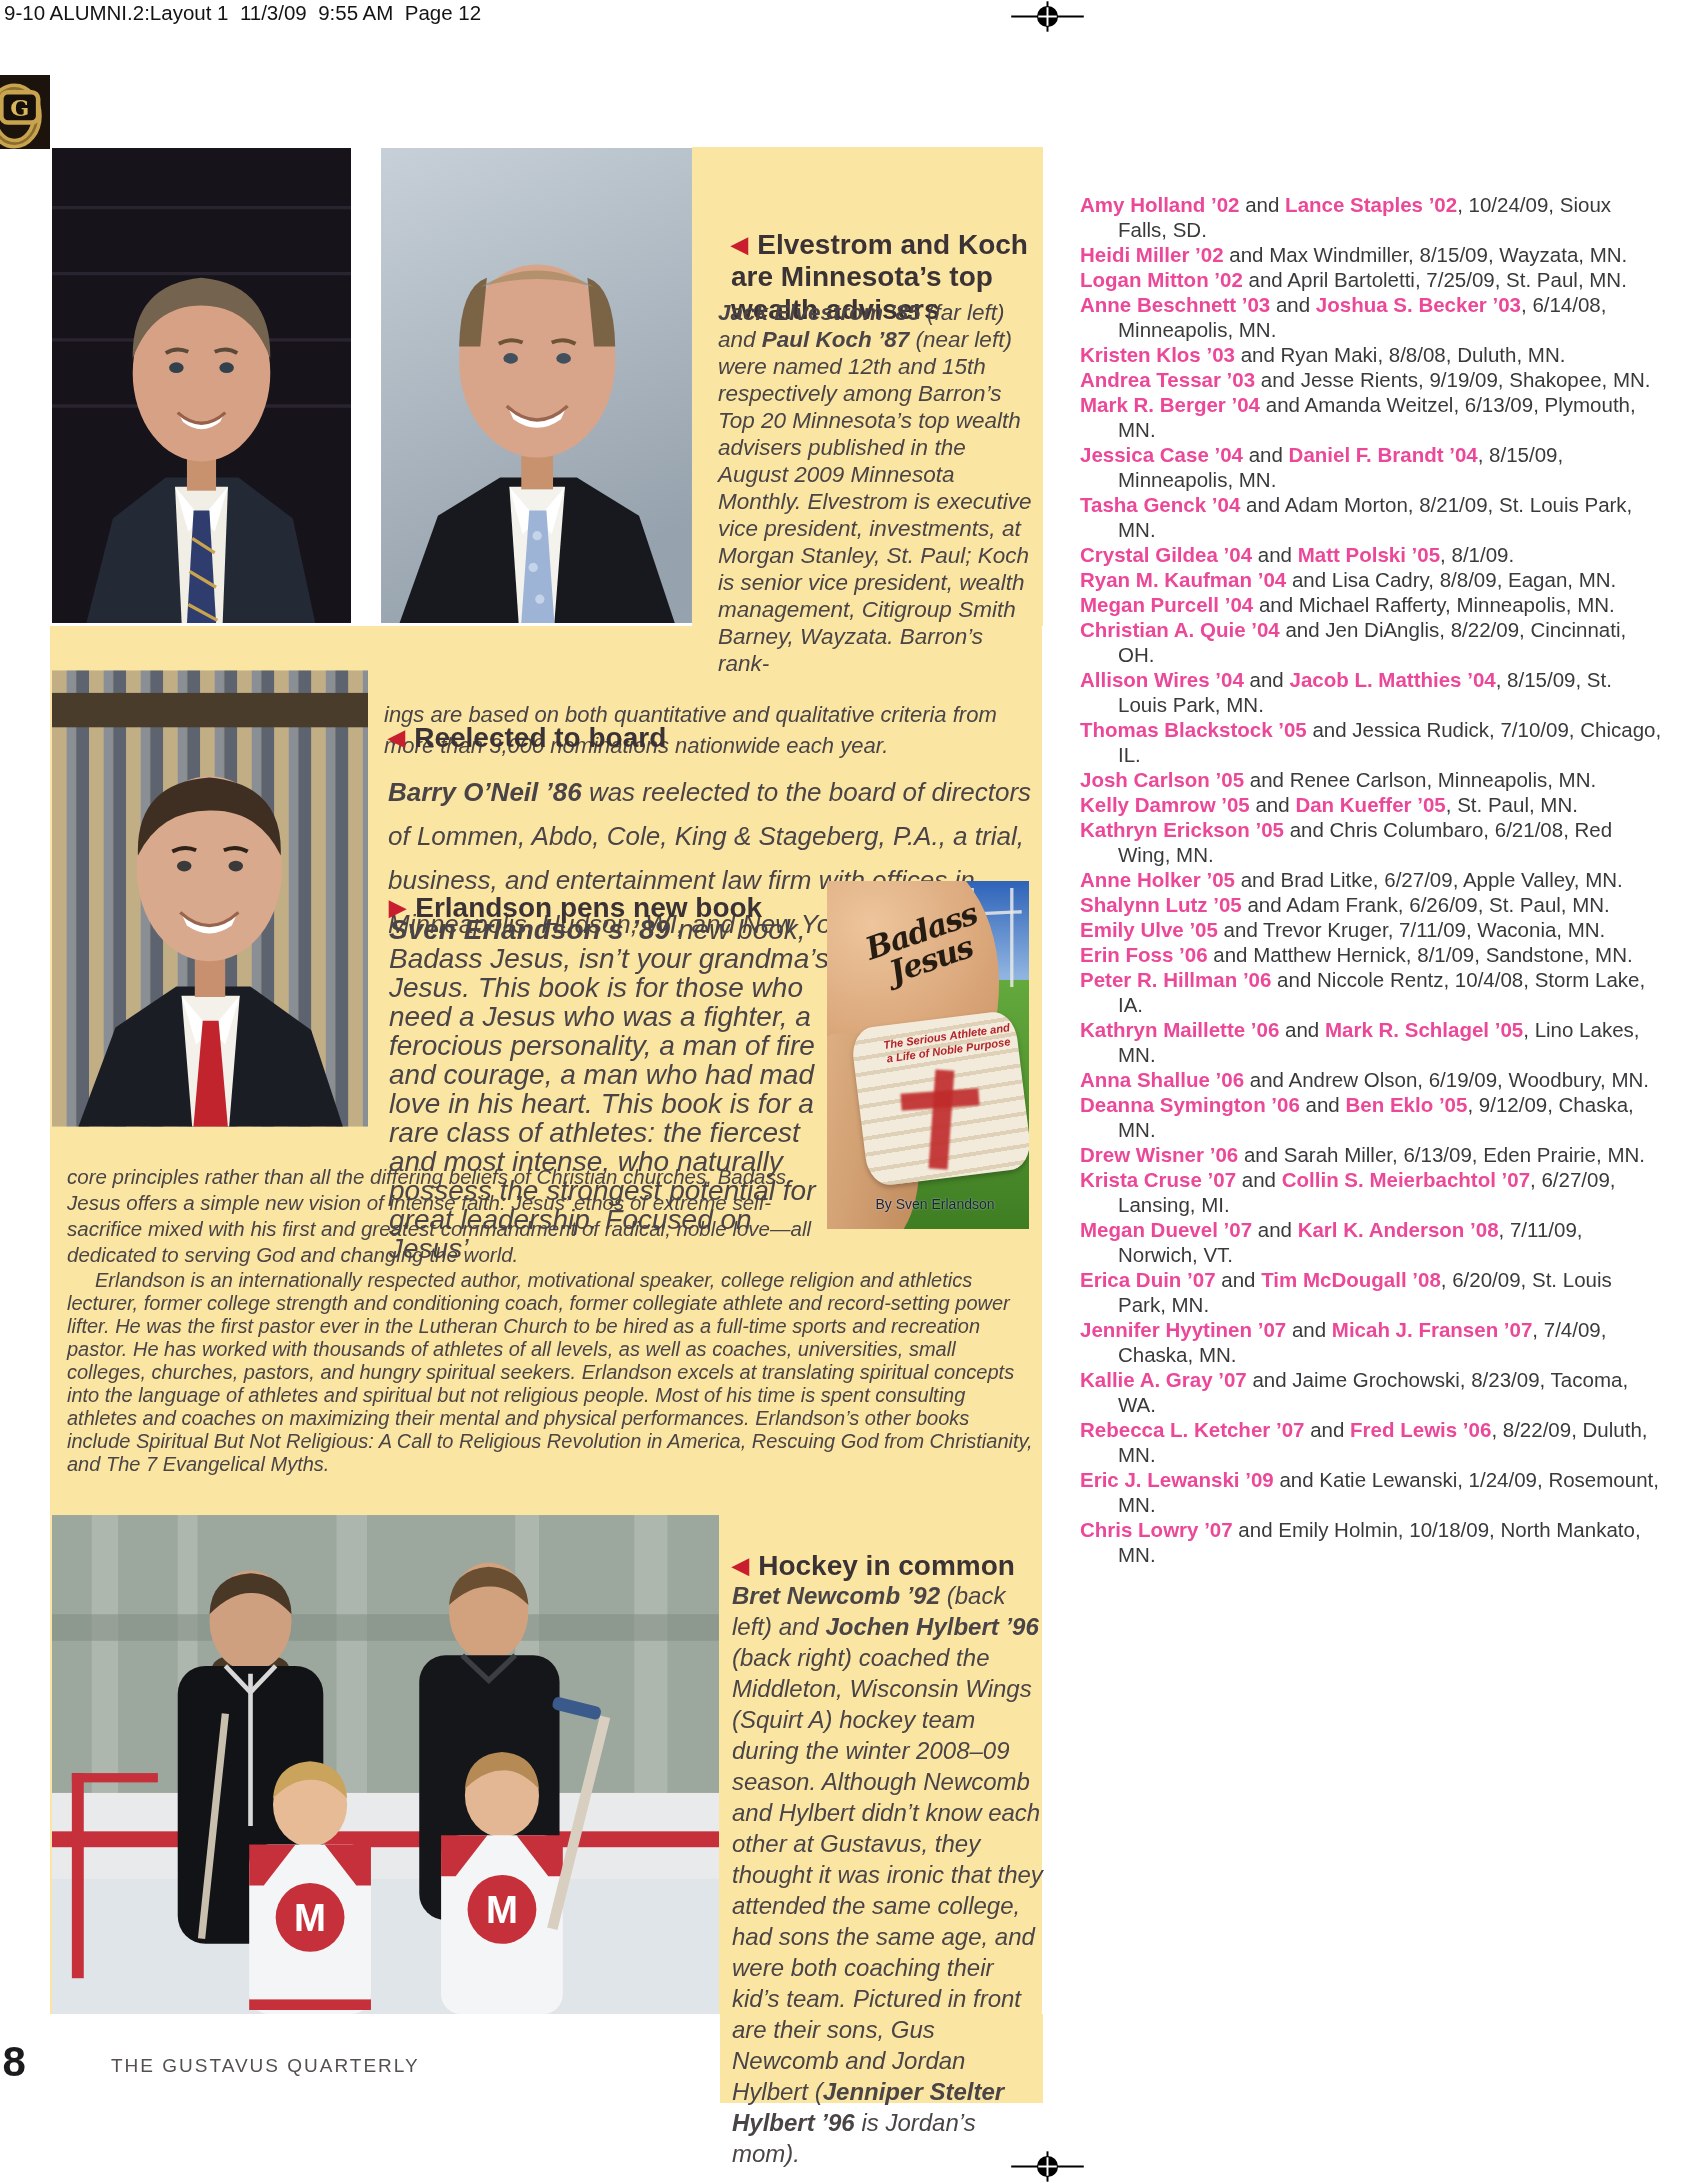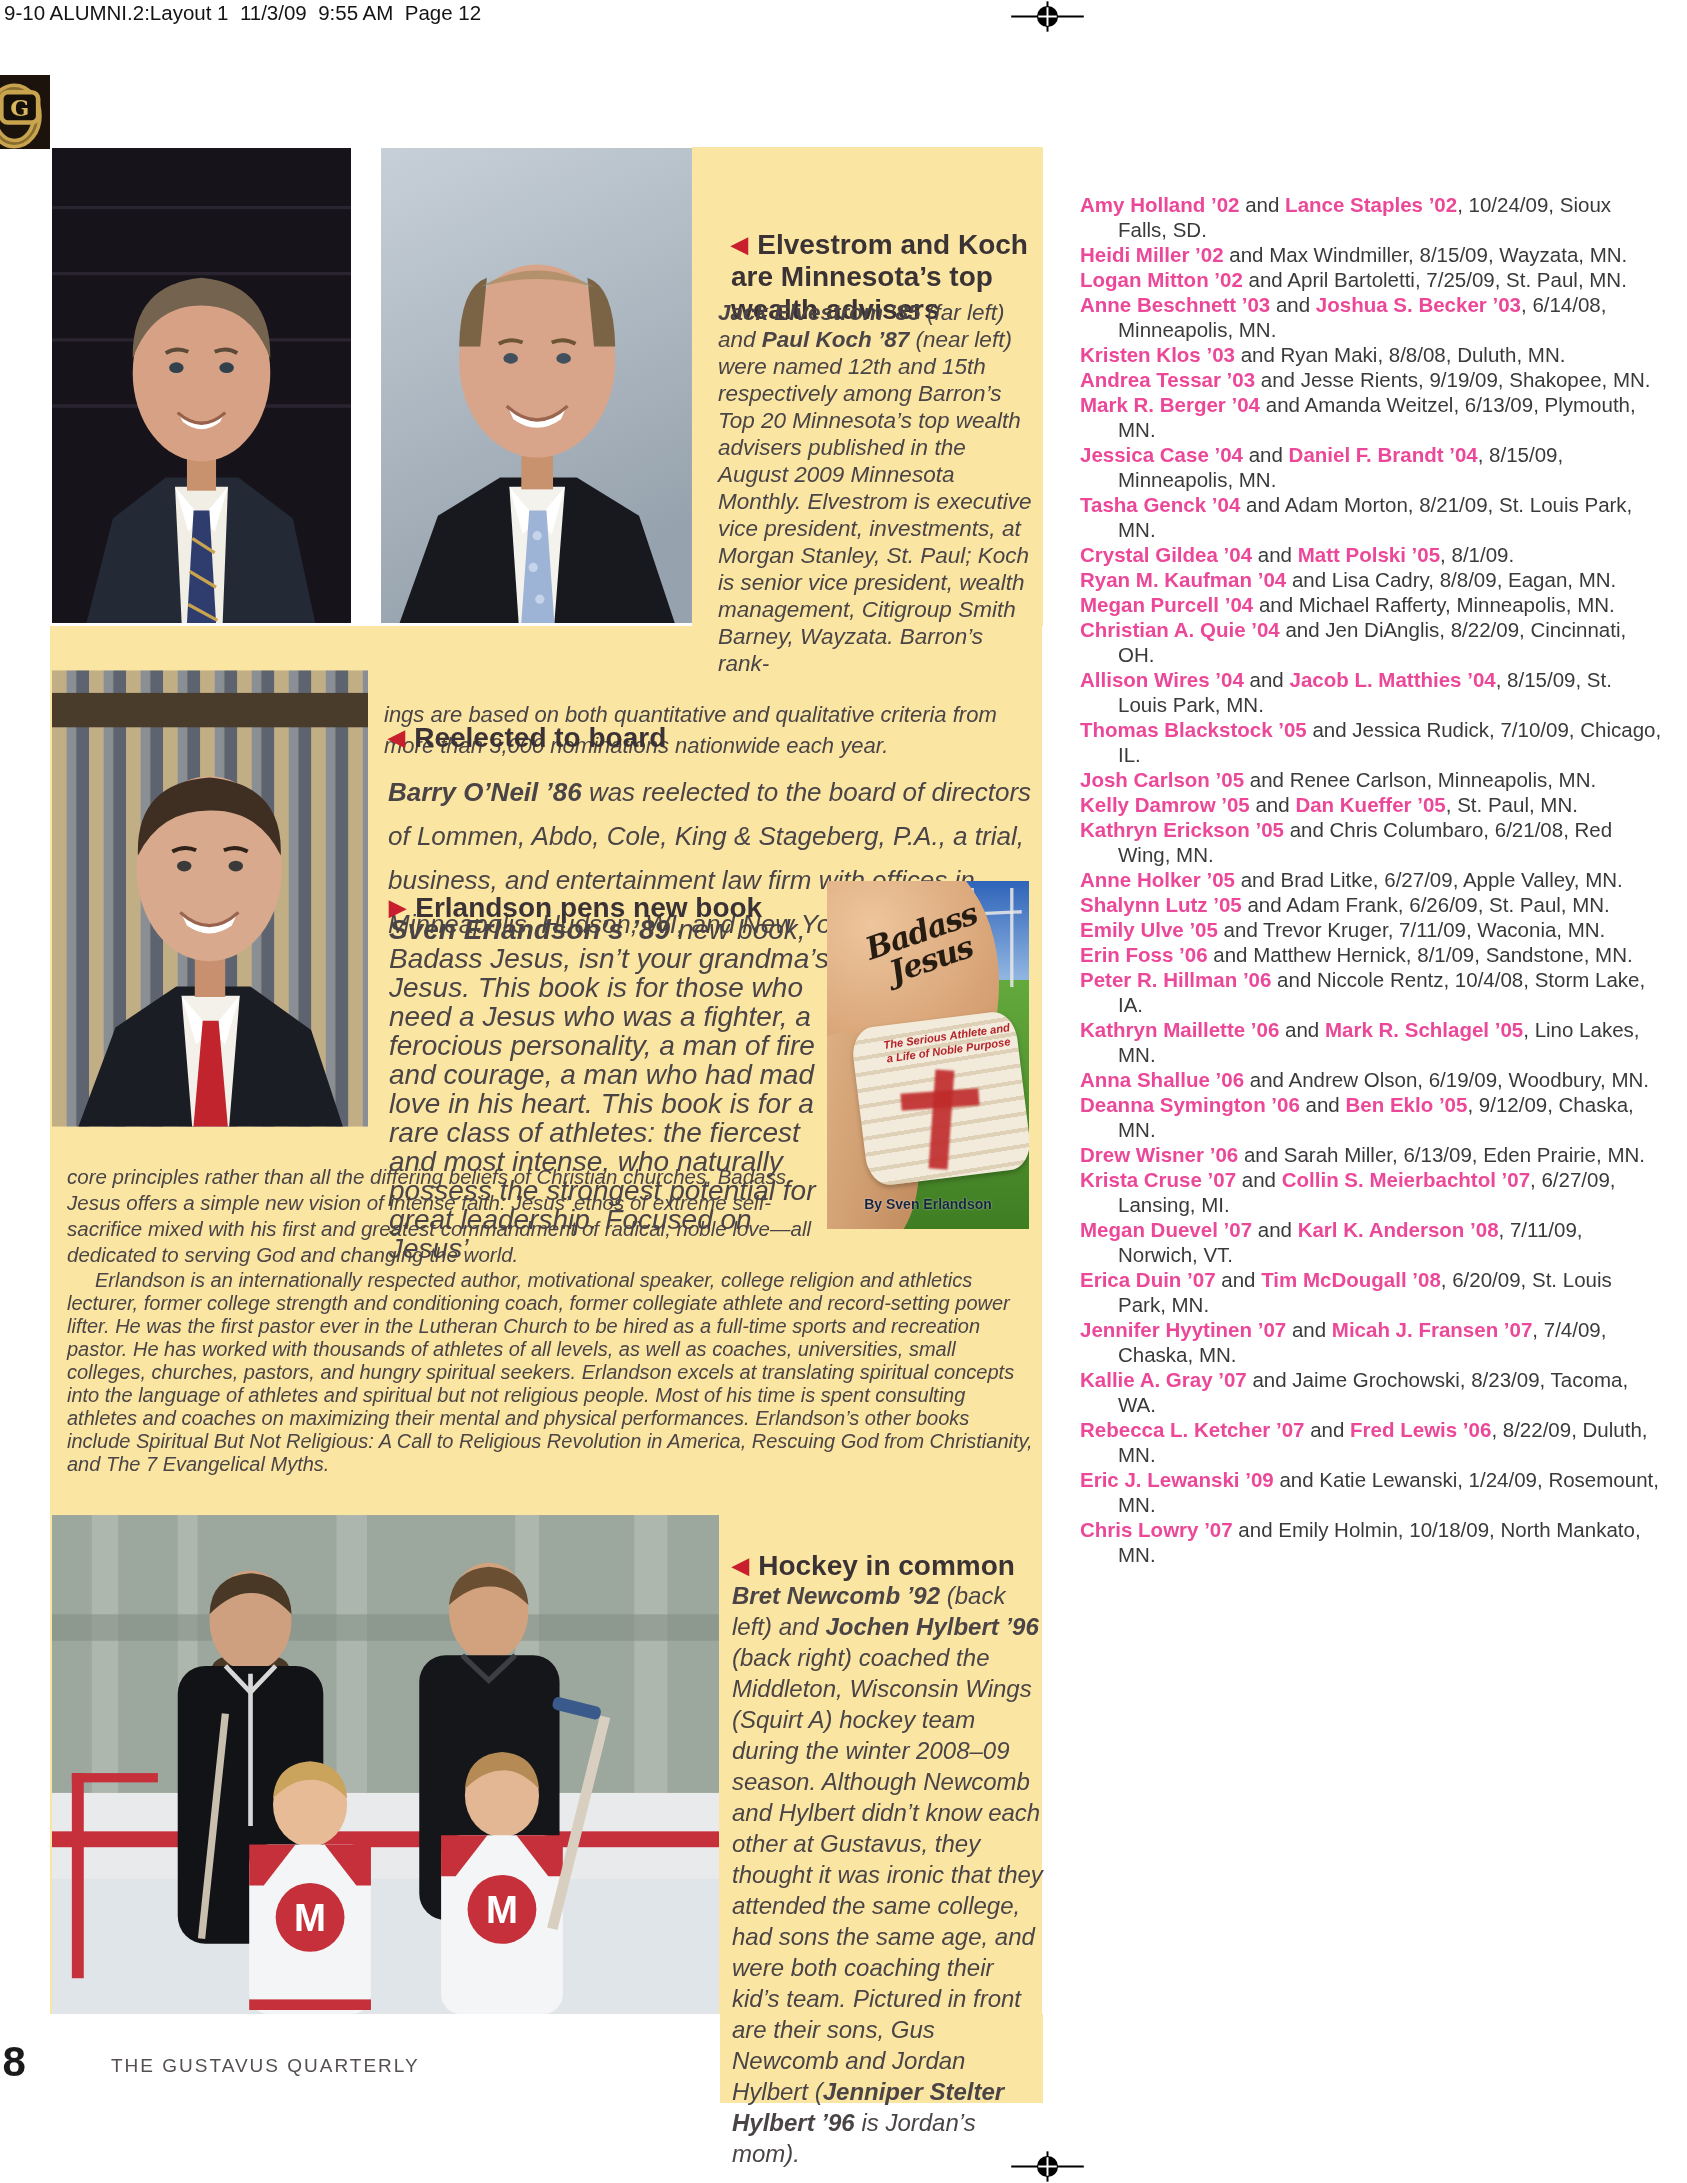--- a/index.html
+++ b/index.html
@@ -59,22 +59,22 @@
   .bc-bandage{position:absolute;left:32px;top:138px;width:165px;height:159px;
           background:repeating-linear-gradient(178deg,#f2ebdb 0 12px,#ded1b7 12px 16px);
           border-radius:22.5px/30px;transform:rotate(-7deg);box-shadow:0 2.6px 5.3px rgba(0,0,0,.25);}
   .bc-sub{position:absolute;left:41px;top:148px;width:159px;transform:rotate(-8deg);
           font-weight:bold;font-style:italic;font-size:11.2px;line-height:14px;color:#b5232a;
           text-align:center;white-space:pre-line;}
   .bc-cross-v{position:absolute;left:105px;top:189px;width:18.5px;height:99px;background:#c02b2b;
           filter:blur(1.3px);transform:rotate(4deg);opacity:.9;}
   .bc-cross-h{position:absolute;left:74px;top:210px;width:78px;height:17px;background:#c02b2b;
           filter:blur(1.3px);transform:rotate(-4deg);opacity:.9;}
-  .bc-byline{position:absolute;left:0;top:315px;width:202px;text-align:center;font-weight:bold;
-          font-size:14px;color:#17243f;text-shadow:0 0 2px rgba(255,255,255,.6);}
+  .bc-byline{position:absolute;left:0;top:315px;width:202px;text-align:center;font-weight:normal;
+          font-size:14px;color:#17243f;text-shadow:0 0 2px rgba(255,255,255,.6);padding-left:7px;}
   
   #footer-num{left:2.6px;top:2038px;font-weight:bold;font-size:42px;color:#1B1B1D;}
   #footer-pub{left:111px;top:2055px;font-size:19px;letter-spacing:2px;color:#54504F;}
 </style>
 </head>
 <body>
 
 <div id="page">
 
   <div class="abs" id="slug">9-10 ALUMNI.2:Layout 1  11/3/09  9:55 AM  Page 12</div>

